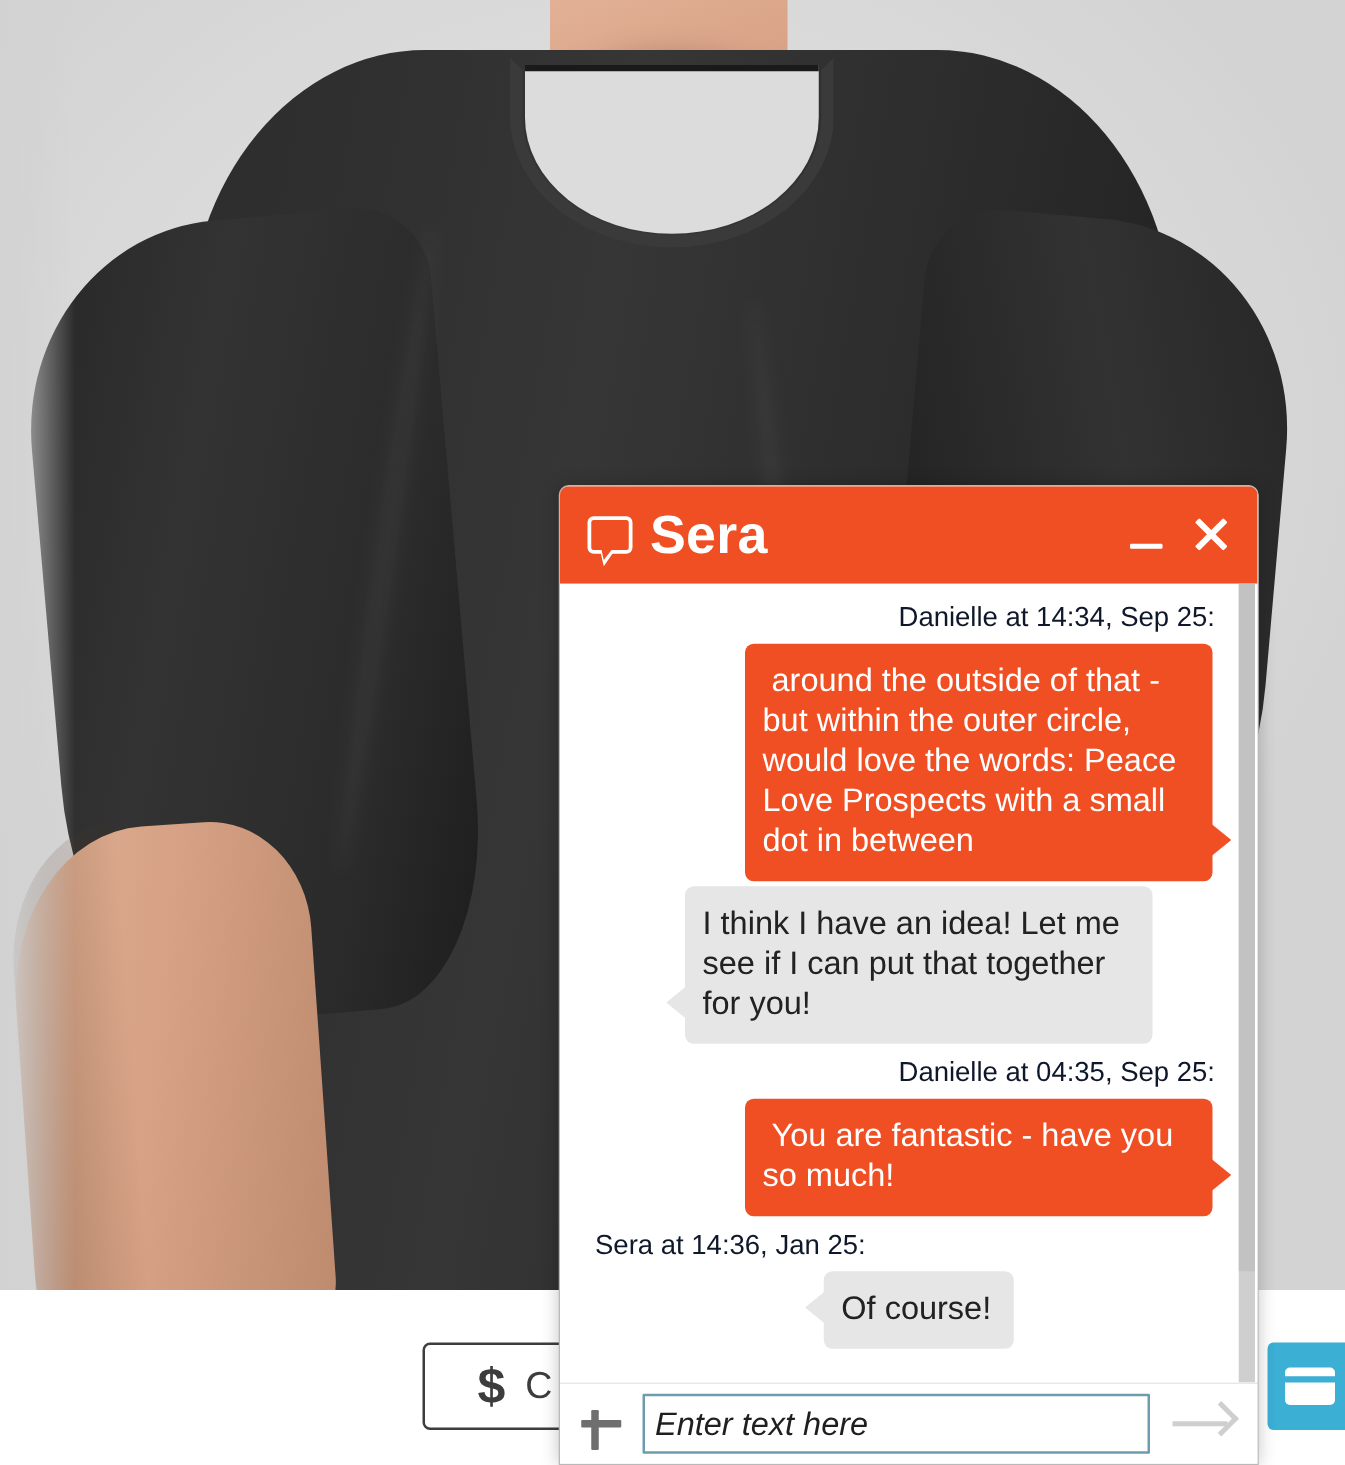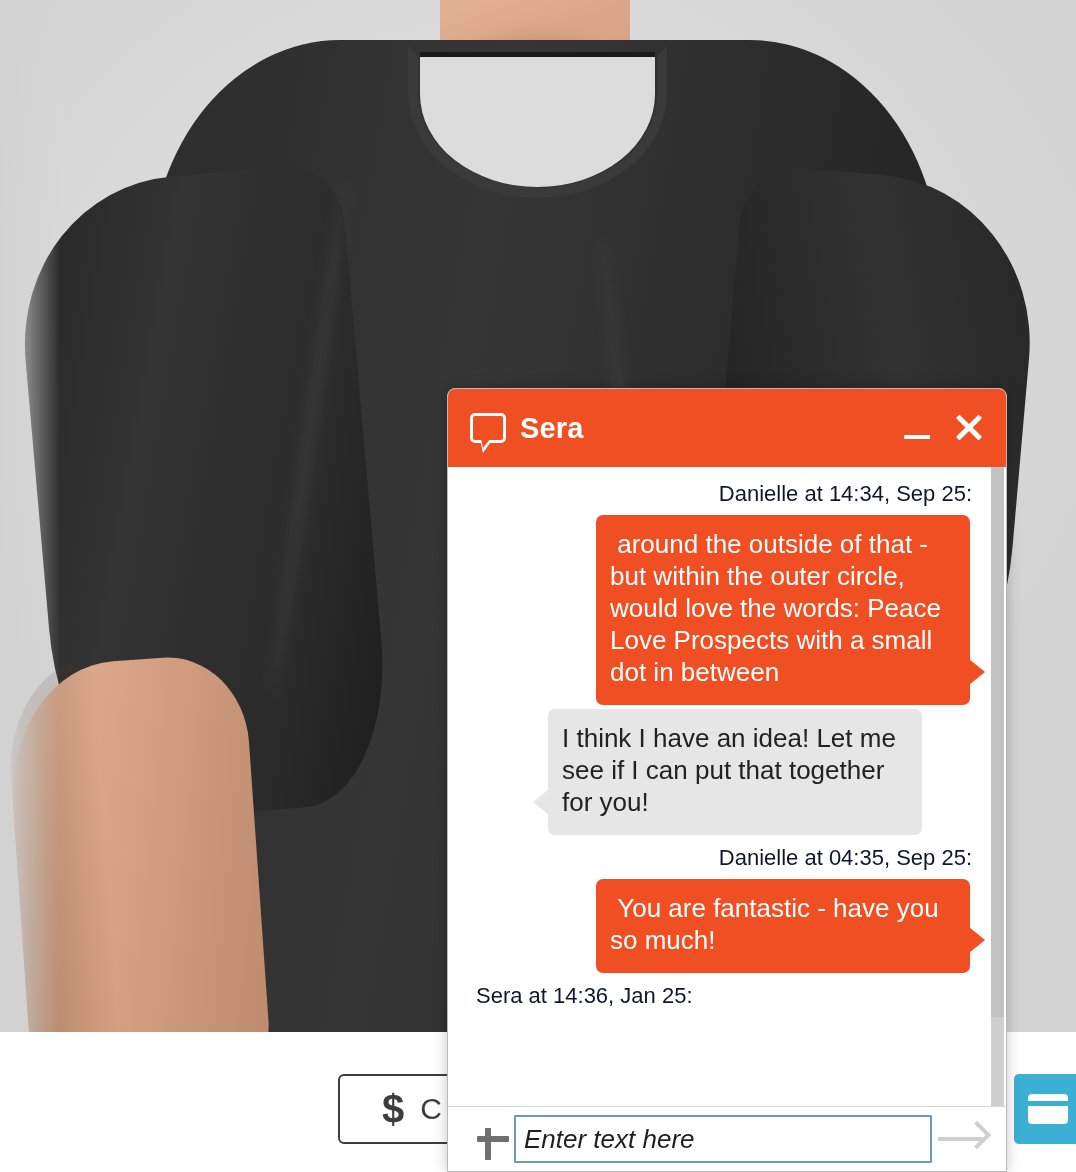--- a/index.html
+++ b/index.html
@@ -198,21 +198,21 @@
     content: "";
     position: absolute;
     left: 8px; bottom: -8px;
     width: 0; height: 0;
     border-left: 2px solid transparent;
     border-right: 7px solid transparent;
     border-top: 9px solid #f04e23;
     z-index: 2;
   }
   .chat-title {
-    color: #ffffff; font-size: 29px; font-weight: bold;
+    color: #ffffff; font-size: 43px; font-weight: bold;
     letter-spacing: 0.2px;
   }
   .header-controls {
     margin-left: auto;
     display: flex; align-items: center; gap: 16px;
   }
   .btn-min, .btn-close {
     background: none; border: none; cursor: pointer;
     color: #ffffff; line-height: 1;
     display: flex; align-items: center; justify-content: center;
@@ -305,21 +305,22 @@
   }
 
   
   .input-divider {
     height: 1px; background: #d6d6d6; flex: 0 0 auto;
   }
   .input-bar {
     flex: 0 0 auto;
     height: 64px;
     display: flex; align-items: center;
-    padding: 0 14px 0 24px;
+    padding: 0 14px 0 12px;
+    gap: 12px;
     background: #ffffff;
   }
   .plus-btn {
     width: 42px; height: 42px;
     position: relative; cursor: pointer;
     flex: 0 0 auto;
     background: none; border: none;
   }
   .plus-btn::before, .plus-btn::after {
     content: ""; position: absolute; background: #6f6f6f; border-radius: 1px;
@@ -421,20 +422,23 @@
 
       <div class="msg-group">
         <div class="meta right">Danielle at 04:35, Sep 25:</div>
         <div class="row right">
           <div class="bubble out"> You are fantastic - have you so much!</div>
         </div>
       </div>
 
       <div class="msg-group">
         <div class="meta left">Sera at 14:36, Jan 25:</div>
+        <div class="row left">
+          <div class="bubble in">Of course!</div>
+        </div>
       </div>
 
       <div class="scrollbar">
         <div class="scroll-thumb"></div>
       </div>
     </div>
 
     <div class="input-divider"></div>
 
     <div class="input-bar">

